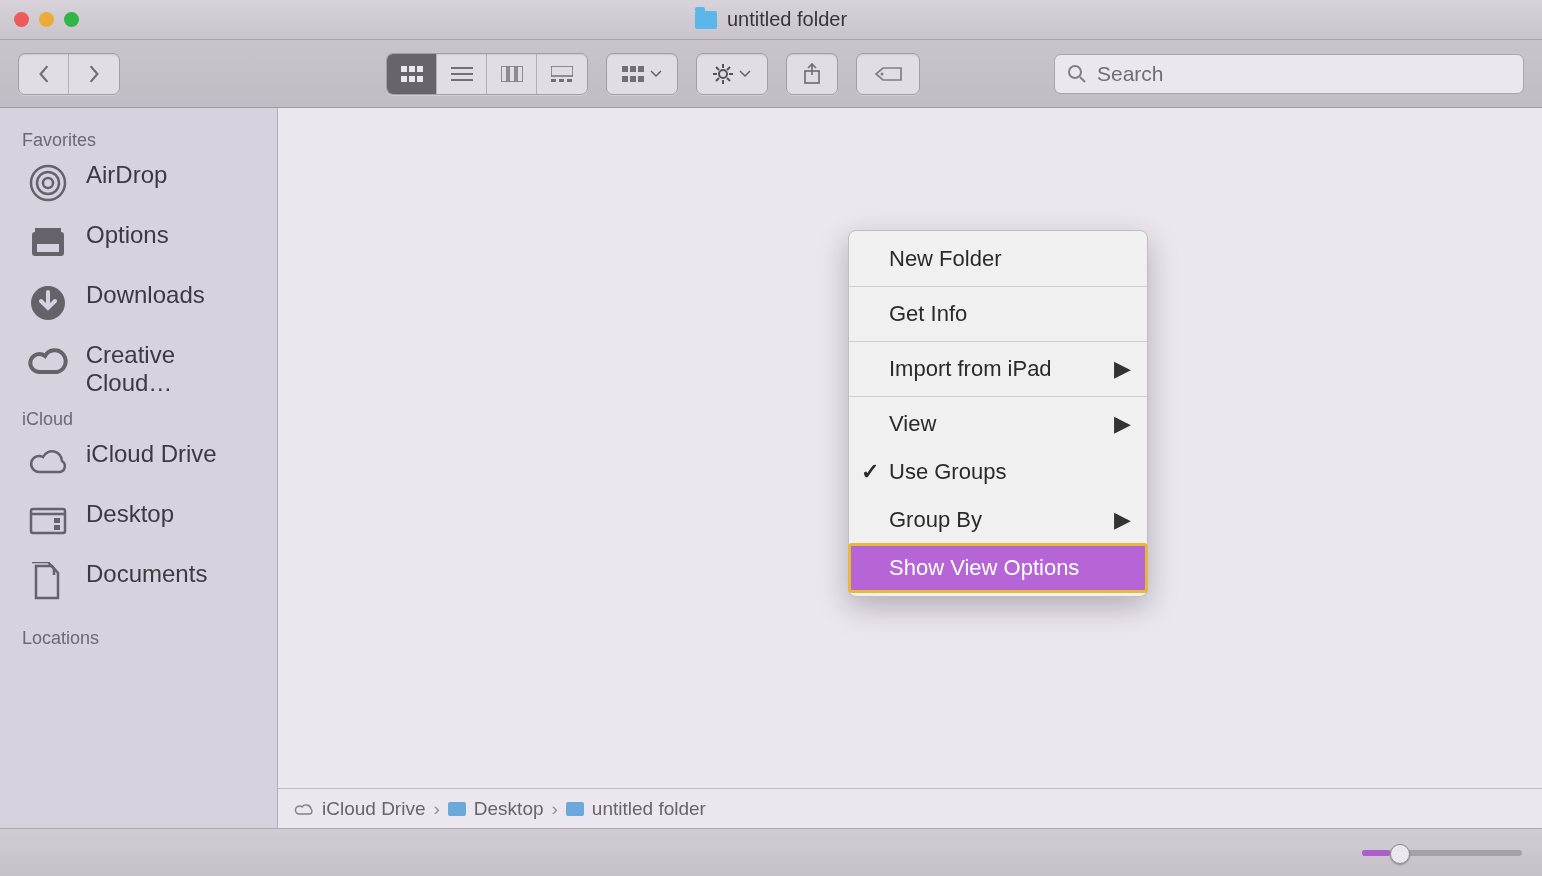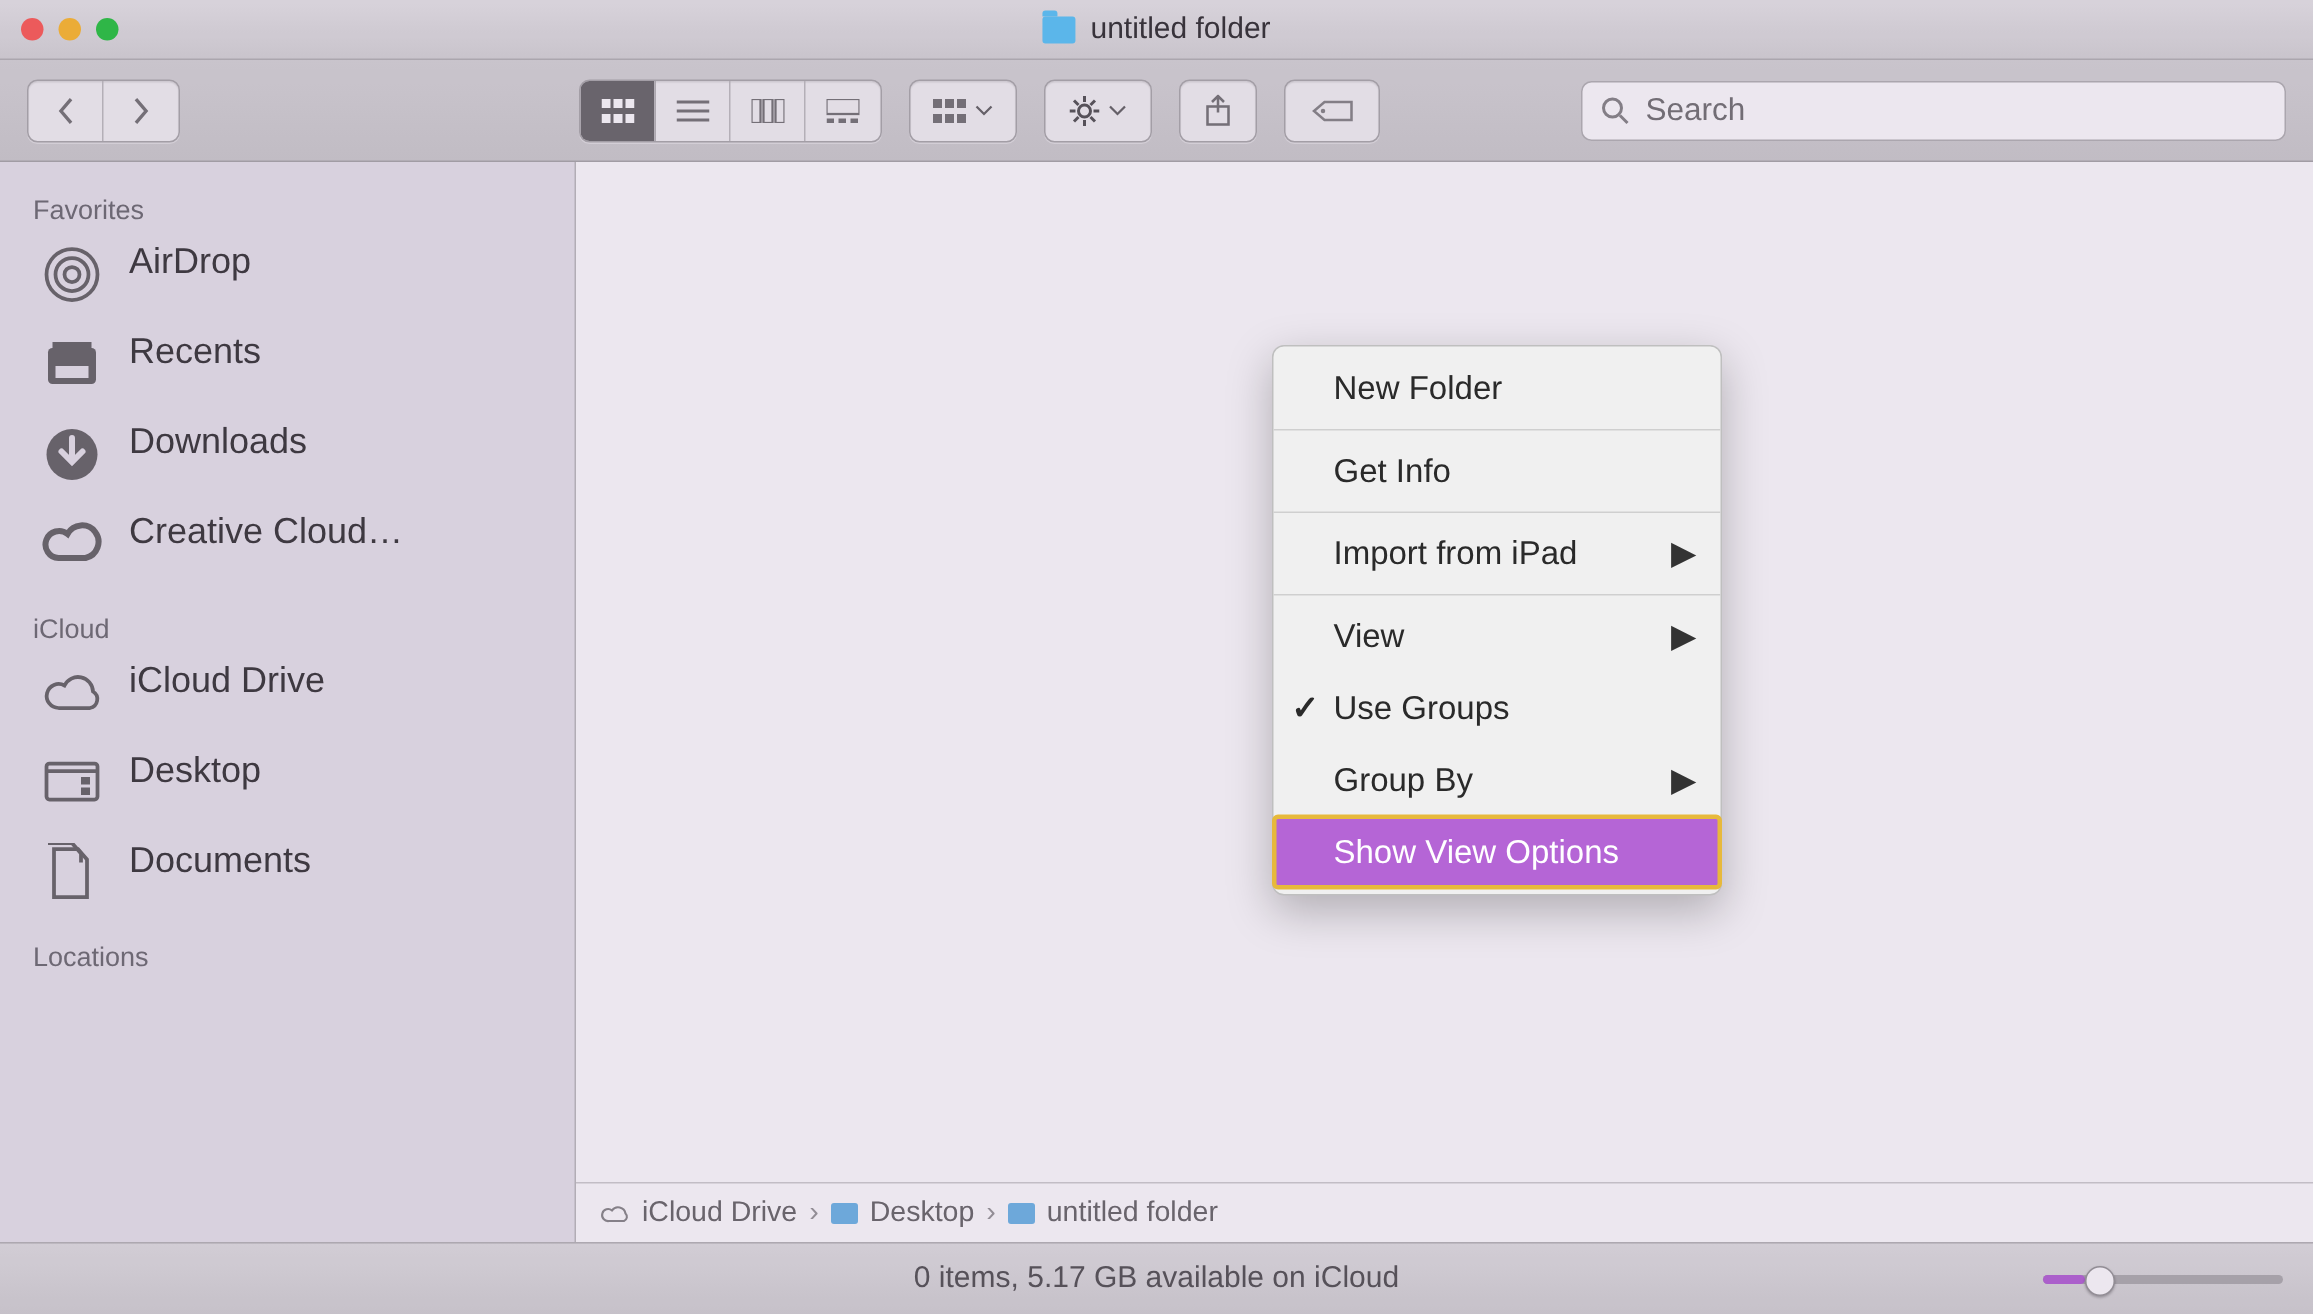--- a/index.html
+++ b/index.html
@@ -22,21 +22,21 @@
   .tbtn:last-child{border-right:none;}
   .tbtn.active{background:#6a6a6a;color:#fff;}
   .spacer-nav{width:230px;}
   .flex1{flex:1;}
   .searchbox { flex:0 0 470px; height:40px; background:#fff; border:1px solid #b5b5b5; border-radius:7px; display:flex; align-items:center; padding:0 12px; gap:10px; color:#888; font-size:22px;}
   .searchbox input{border:none;outline:none;flex:1;font-size:21px;color:#333;background:transparent;}
   svg{display:block;}
 
   
   .body { position:absolute; top:108px; bottom:48px; left:0; right:0; display:flex; }
-  .sidebar { width:384px; background:#e9e6ec; border-right:1px solid #bdbdbd; padding:14px 10px 0 18px; overflow:hidden;}
+  .sidebar { width:278px; background:#e9e6ec; border-right:1px solid #bdbdbd; padding:14px 10px 0 18px; overflow:hidden;}
   .section-h { font-size:18px; color:#6f6f73; font-weight:500; margin:8px 0 10px 4px;}
   .sb-item { display:flex; align-items:flex-start; gap:16px; height:60px; padding-left:8px; font-size:24px; color:#3a3a3a; border-radius:5px;}
   .sb-icon { width:44px; height:44px; display:flex; align-items:center; justify-content:center; color:#686868;}
   .content { flex:1; background:#fff; position:relative;}
   .pathbar { position:absolute; bottom:0; left:0; right:0; height:40px; border-top:1px solid #d0d0d0; display:flex; align-items:center; padding:0 16px; gap:8px; font-size:19px; color:#6a6a6a;}
   .crumb-ico{width:20px;height:16px;display:inline-block;}
   .chev{color:#9a9a9a;}
 
   
   .statusbar { position:absolute; bottom:0; left:0; right:0; height:48px; background:linear-gradient(#e2e2e2,#d4d4d4); border-top:1px solid #b8b8b8; display:flex; align-items:center; justify-content:center; font-size:20px; color:#555;}
@@ -190,21 +190,21 @@
       <span>AirDrop</span>
     </div>
     <div class="sb-item">
       <span class="sb-icon">
           <svg width="38" height="34" viewBox="0 0 38 34">
             <rect x="3" y="6" width="32" height="24" rx="3" fill="#686868"></rect>
             <rect x="8" y="18" width="22" height="8" fill="#e9e6ec"></rect>
             <rect x="6" y="2" width="26" height="5" fill="#686868"></rect>
           </svg>
         </span>
-      <span>Recents</span>
+      <span>Options</span>
     </div>
     <div class="sb-item">
       <span class="sb-icon">
           <svg width="38" height="38" viewBox="0 0 38 38">
             <circle cx="19" cy="19" r="17" fill="#686868"></circle>
             <path d="M19 8 v14 M12 17 l7 7 7-7" stroke="#e9e6ec" stroke-width="4" fill="none" stroke-linecap="round"></path>
           </svg>
         </span>
       <span>Downloads</span>
     </div>
@@ -260,21 +260,20 @@
       <span style="width:18px;height:14px;background:#6fb8e8;border-radius:2px;"></span>
       <span>Desktop</span>
       <span class="chev">›</span>
       <span style="width:18px;height:14px;background:#6fb8e8;border-radius:2px;"></span>
       <span>untitled folder</span>
     </div>
   </div>
 </div>
 
 <div class="statusbar">
-  <span>0 items, 5.17 GB available on iCloud</span>
   <div class="slider"></div>
 </div>
 
 <div class="ctxmenu">
   <div class="mi">
       <span>New Folder</span>
     </div>
   <div class="sep"></div>
   <div class="mi">
       <span>Get Info</span>

